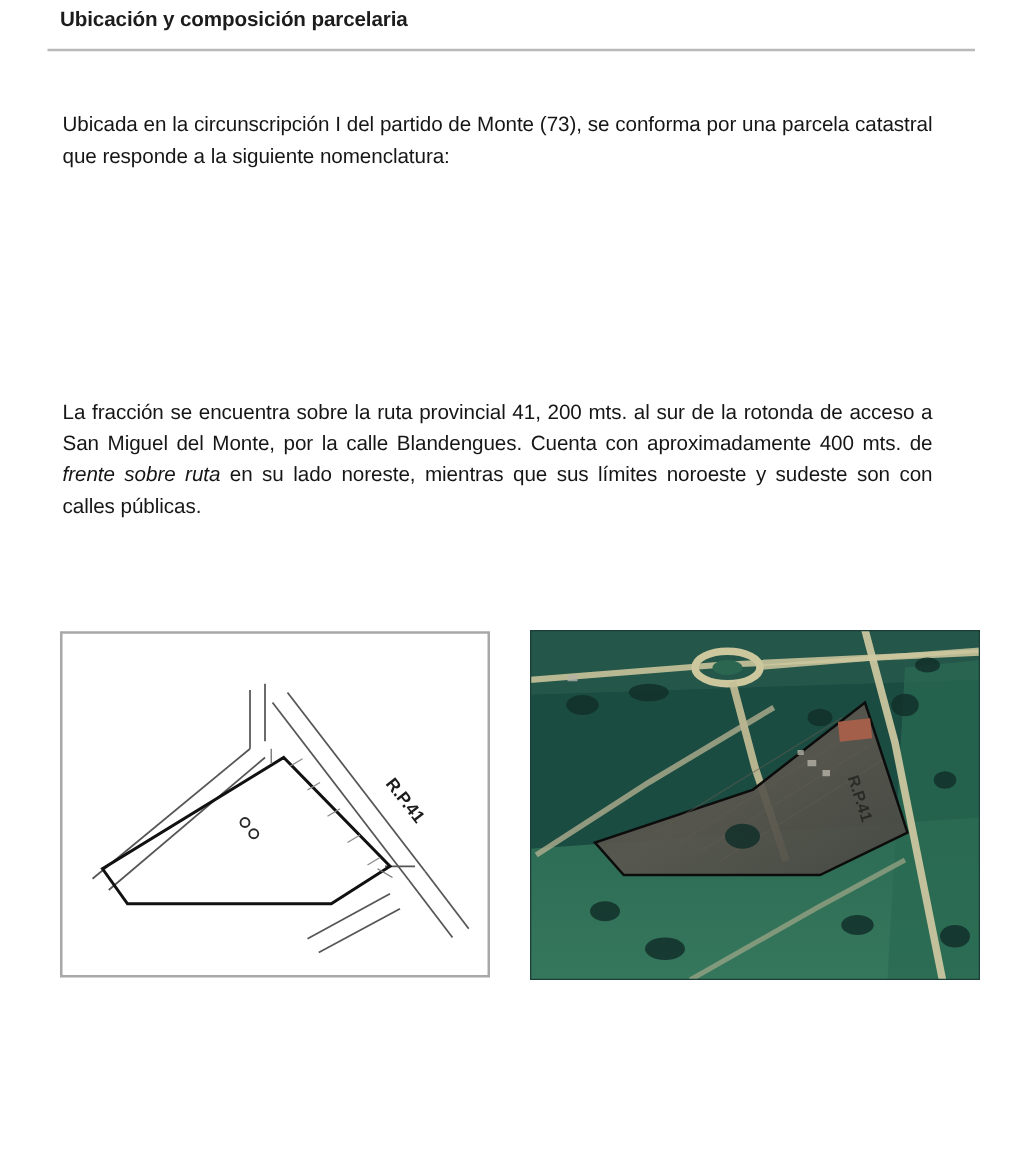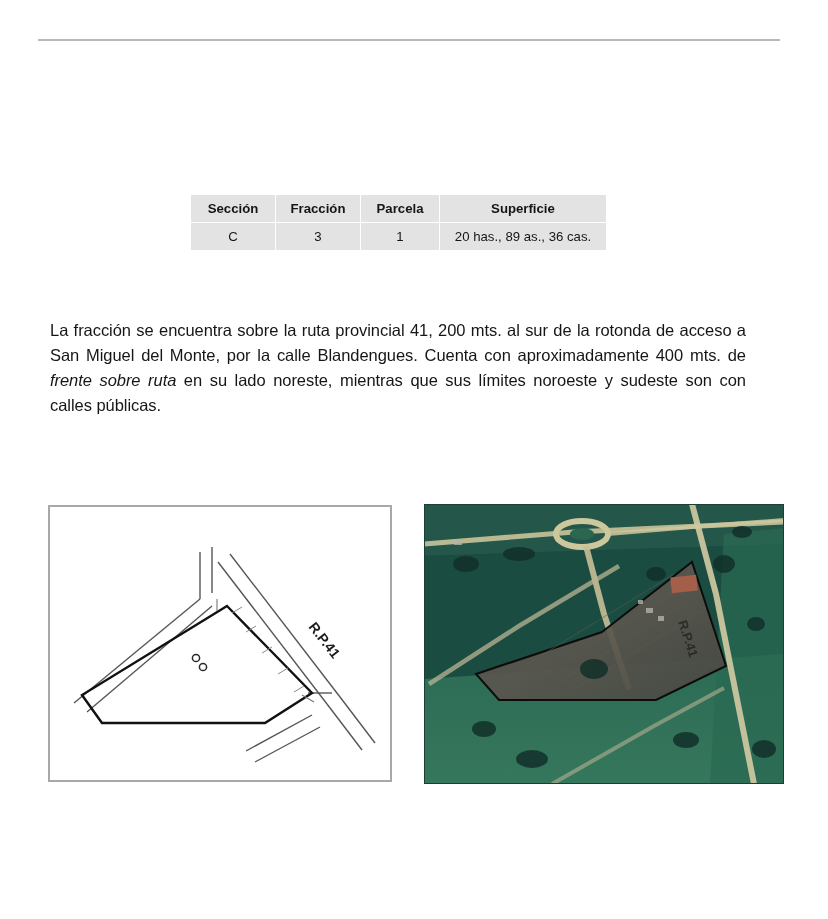--- a/index.html
+++ b/index.html
@@ -111,41 +111,25 @@
     overflow: hidden;
     background: #2c4a3d;
   }
   .figure-satellite svg { display: block; }
 </style>
 </head>
 <body>
 
 <div class="page">
 
+  <div class="doc-heading">Ubicación y composición parcelaria</div>
   <div class="heading-rule"></div>
 
-
-  <table class="parcel-table">
-    <thead>
-      <tr>
-        <th class="col-seccion">Sección</th>
-        <th class="col-fraccion">Fracción</th>
-        <th class="col-parcela">Parcela</th>
-        <th class="col-superficie">Superficie</th>
-      </tr>
-    </thead>
-    <tbody>
-      <tr>
-        <td>C</td>
-        <td>3</td>
-        <td>1</td>
-        <td>20 has., 89 as., 36 cas.</td>
-      </tr>
-    </tbody>
-  </table>
+  <div class="para para-intro">Ubicada en la circunscripción I del partido de Monte (73), se conforma por una parcela catastral que responde a la siguiente nomenclatura:</div>
+
 
   <div class="para para-desc">
     <span>La fracción se encuentra sobre la ruta provincial 41, 200 mts. al sur de la rotonda de acceso a San Miguel del Monte, por la calle Blandengues. Cuenta con aproximadamente 400 mts. de </span><em>frente sobre ruta</em><span> en su lado noreste, mientras que sus límites  noroeste y sudeste son con calles públicas.</span>
   </div>
 
   <div class="figure-cadastral">
     <svg width="340" height="273" viewBox="0 0 340 273">
 
       <g stroke="#565656" stroke-width="1.4" fill="none">
         <line x1="168" y1="55" x2="277" y2="197"></line>

